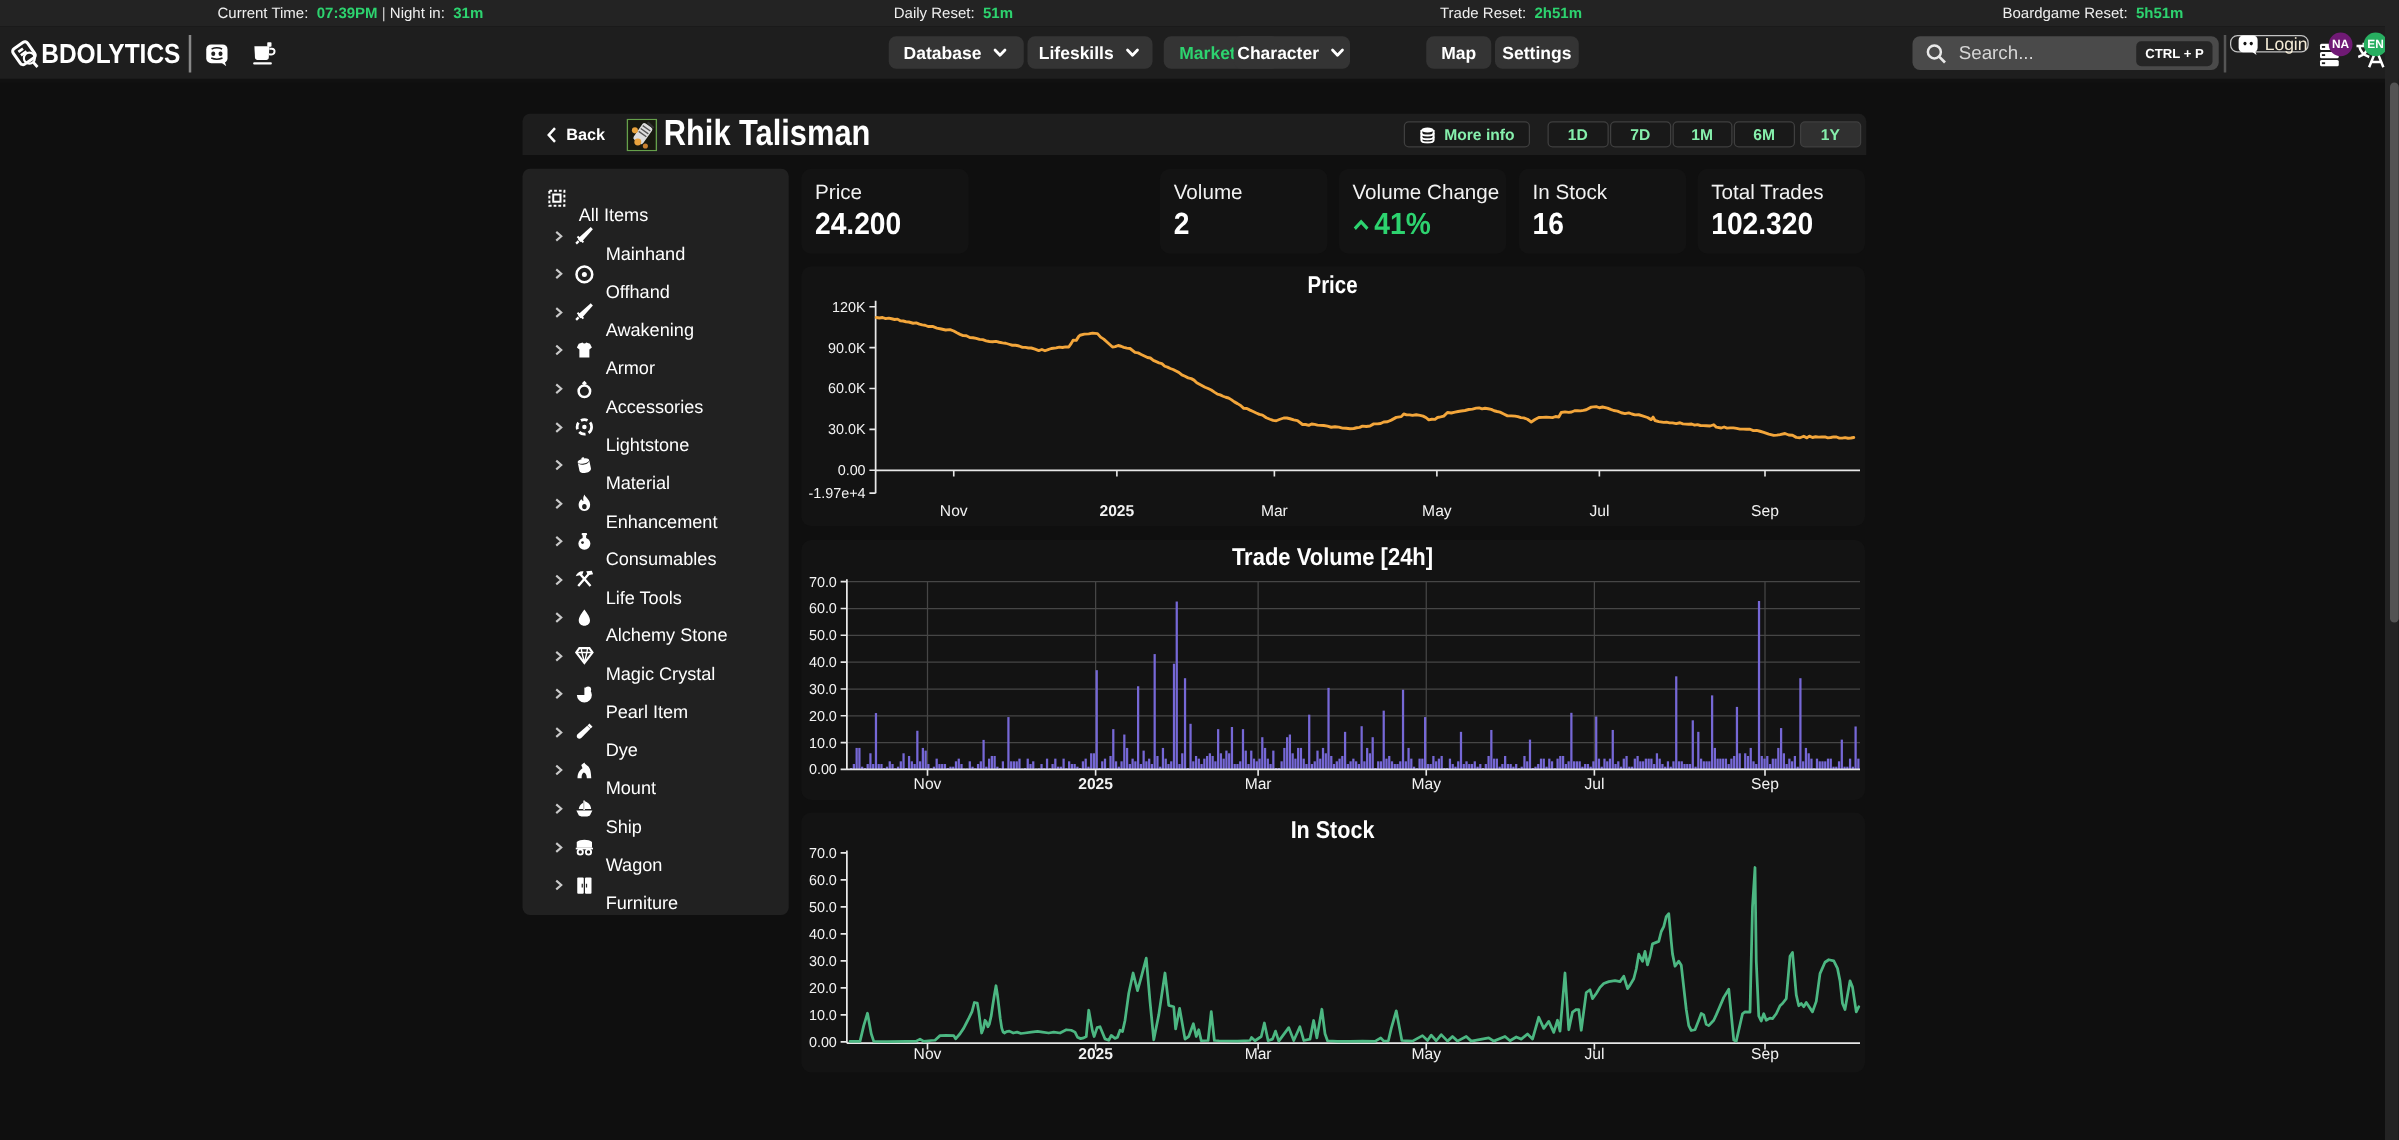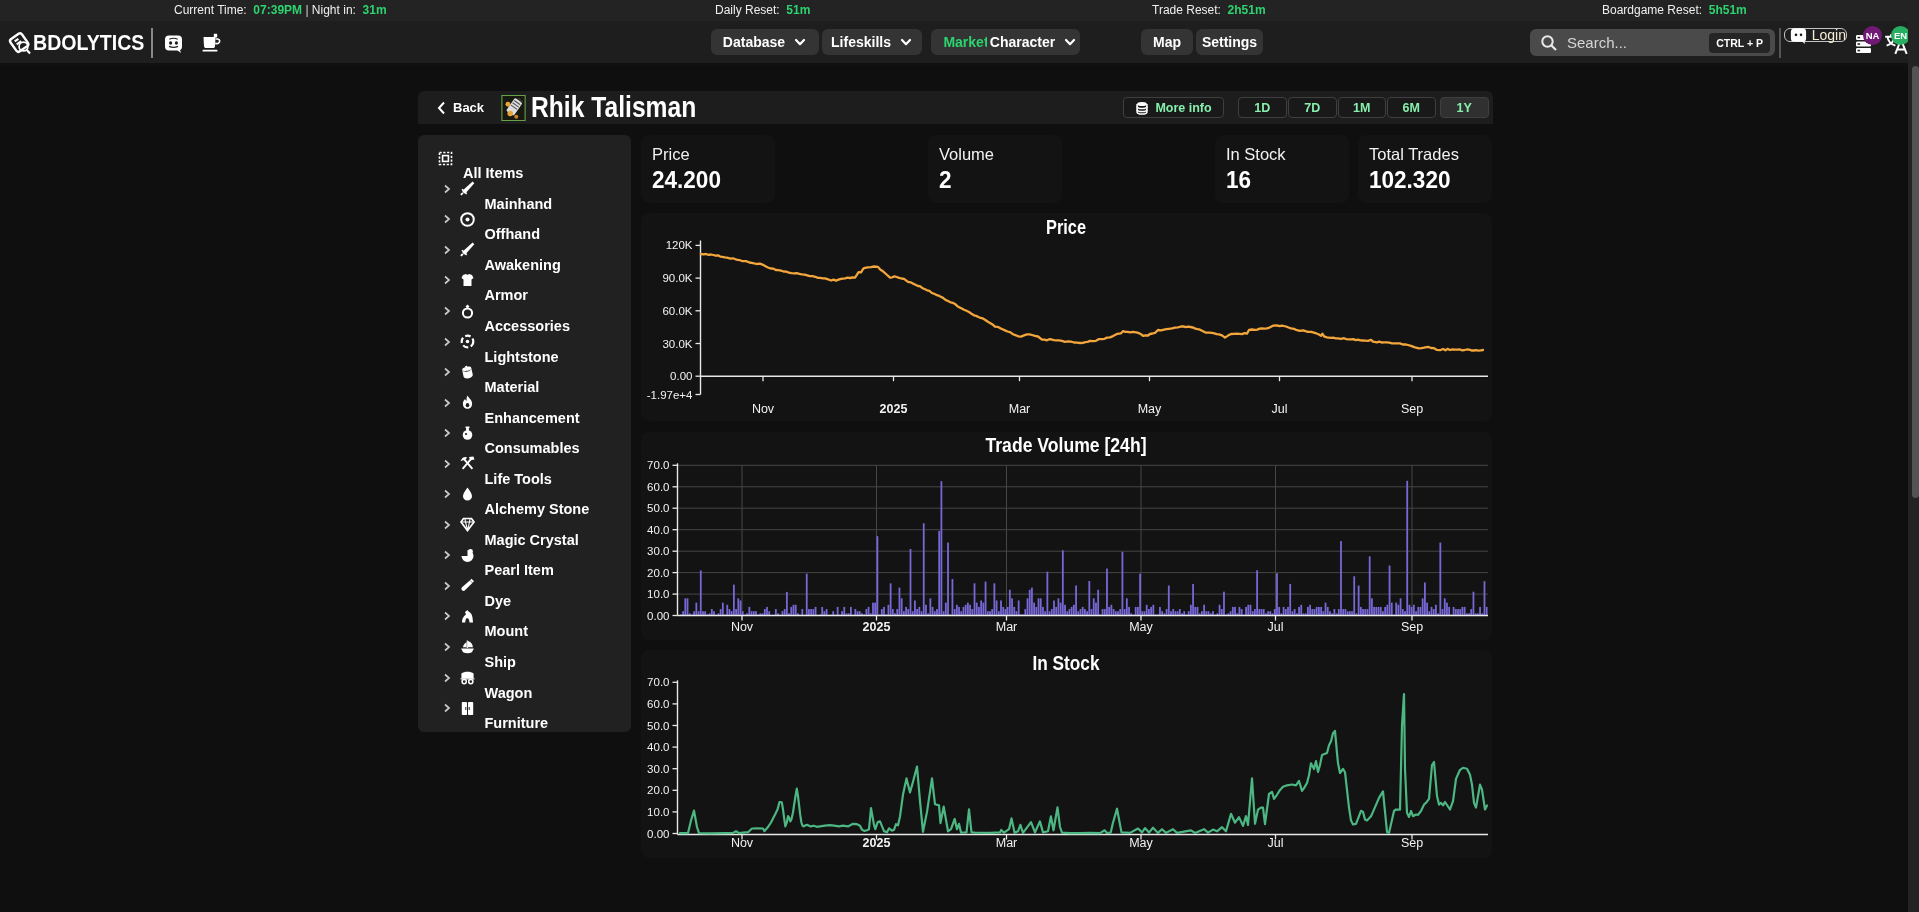--- a/index.html
+++ b/index.html
@@ -6,21 +6,21 @@
 #topbar span.g { color:#2dd36f; font-weight:bold; }
 #topbar .grp { position:absolute; top:3px; white-space:pre; }
 #navbar { position:absolute; left:0; top:21px; width:1919px; height:45px; background:#1e1e1e; border-bottom:3px solid #111; }
 .navbtn { position:absolute; top:8px; height:26px; background:#343434; border-radius:6px; color:#fff; font-size:14px; font-weight:bold; display:flex; align-items:center; justify-content:center;margin-left:35px; }
 #content { position:absolute; left:0; top:66px; width:1919px; height:846px; background:#0f0f0f; }
 #titlebar { position:absolute; left:418px; top:25px; width:1075px; height:33px; background:#1d1d1d; border-radius:6px 6px 0 0; }
 #sidebar { position:absolute; left:418px; top:69px; width:213px; height:597px; background:#212121; border-radius:6px; padding-top:8px; }
 .srow { height:30.55px; display:flex; align-items:center; }
 .chev { margin-left:24px; }
 .sic { margin-left:7px; display:flex; }
-.slbl { margin-left:8.5px; color:#fff; font-size:14.5px; font-weight:bold;margin-top:30px; }
+.slbl { margin-left:8.5px; color:#fff; font-size:14.5px; font-weight:normal;margin-top:30px; }
 .statbox { position:absolute; top:69px; width:134px; height:68px; background:#131313; border-radius:8px; padding:10px 0 0 11px; }
 .slab { color:#f2f2f2; font-size:16.5px; }
 .sval { color:#fff; font-size:24.5px; font-weight:bold; margin-top:2px; display:flex; align-items:center; transform:scaleX(0.92); transform-origin:left center; }
 .sval.green { color:#2dd36f; }
 .panel { position:absolute; left:641px; width:851px; height:208px; background:#131313; border-radius:8px; }
 #scroll { position:absolute; right:0; top:0; width:11px; height:912px; background:#232323; }
 #thumb { position:absolute; right:0px; top:66px; width:7.5px; height:432px; background:#535353; border-radius:4px; }
 .rangebtn { position:absolute; top:6px; width:48.5px; height:21px; border:1px solid #3f3f3f; border-radius:4px; background:#191919; color:#86efac; font-size:12.5px; font-weight:bold; display:flex; align-items:center; justify-content:center; }
 </style></head><body>
 <div id="topbar">
@@ -373,20 +373,26 @@
         <span class="slbl">Furniture</span>
       </div>
   </div>
 <div class="statbox" style="left:641px">
       <div class="slab">Price</div>
       <div class="sval">24.200</div>
     </div>
 <div class="statbox" style="left:928px">
       <div class="slab">Volume</div>
       <div class="sval">2</div>
+    </div>
+<div class="statbox" style="left:1071px">
+      <div class="slab">Volume Change</div>
+      <div class="sval green"><svg width="15" height="12" viewBox="0 0 15 12" style="margin-right:4px">
+          <path d="M2 9 L7.5 3.5 L13 9" fill="none" stroke="#2dd36f" stroke-width="2.6"></path>
+        </svg>41%</div>
     </div>
 <div class="statbox" style="left:1215px">
       <div class="slab">In Stock</div>
       <div class="sval">16</div>
     </div>
 <div class="statbox" style="left:1358px">
       <div class="slab">Total Trades</div>
       <div class="sval">102.320</div>
     </div>
   <div class="panel" style="top:147px">

